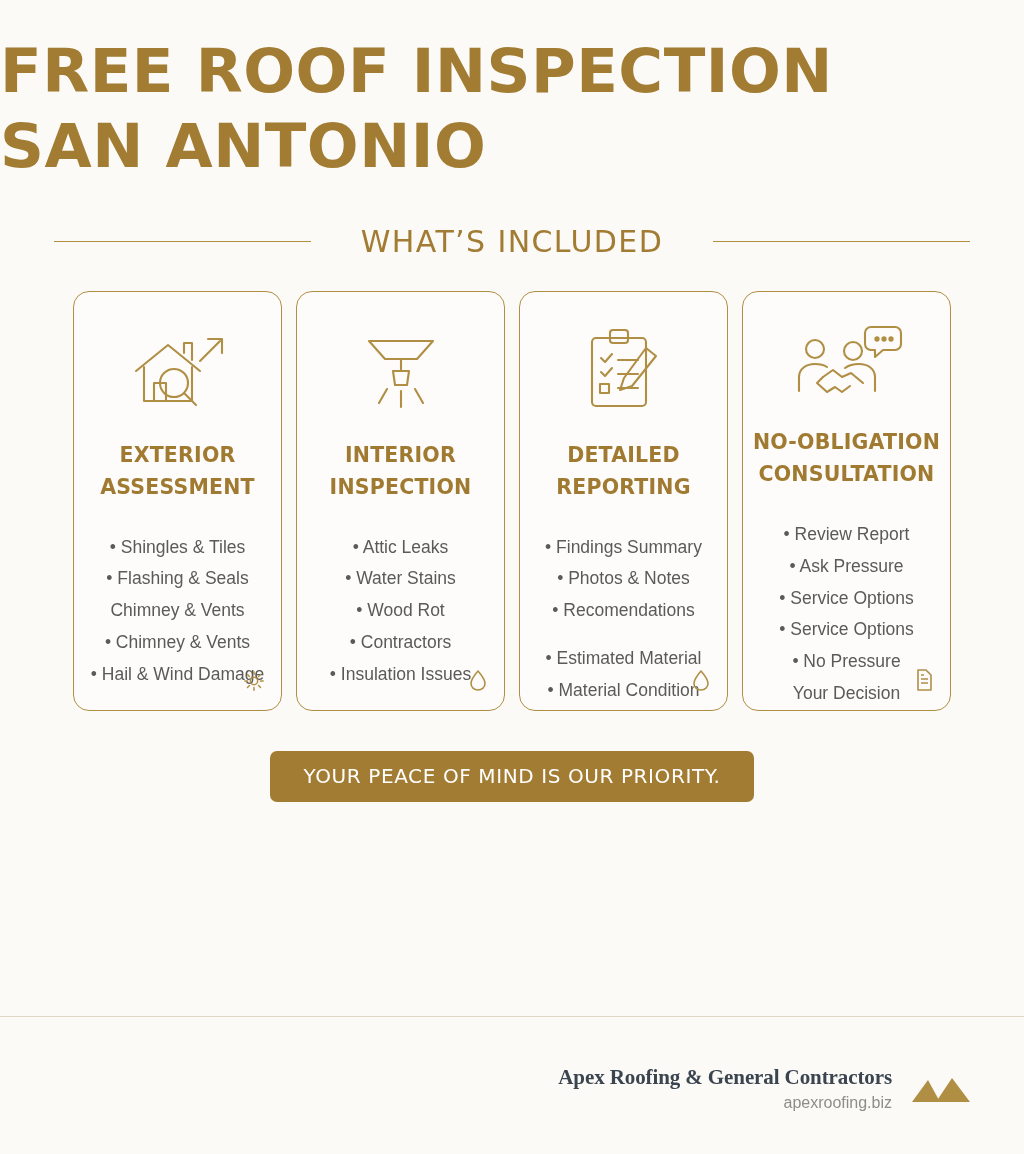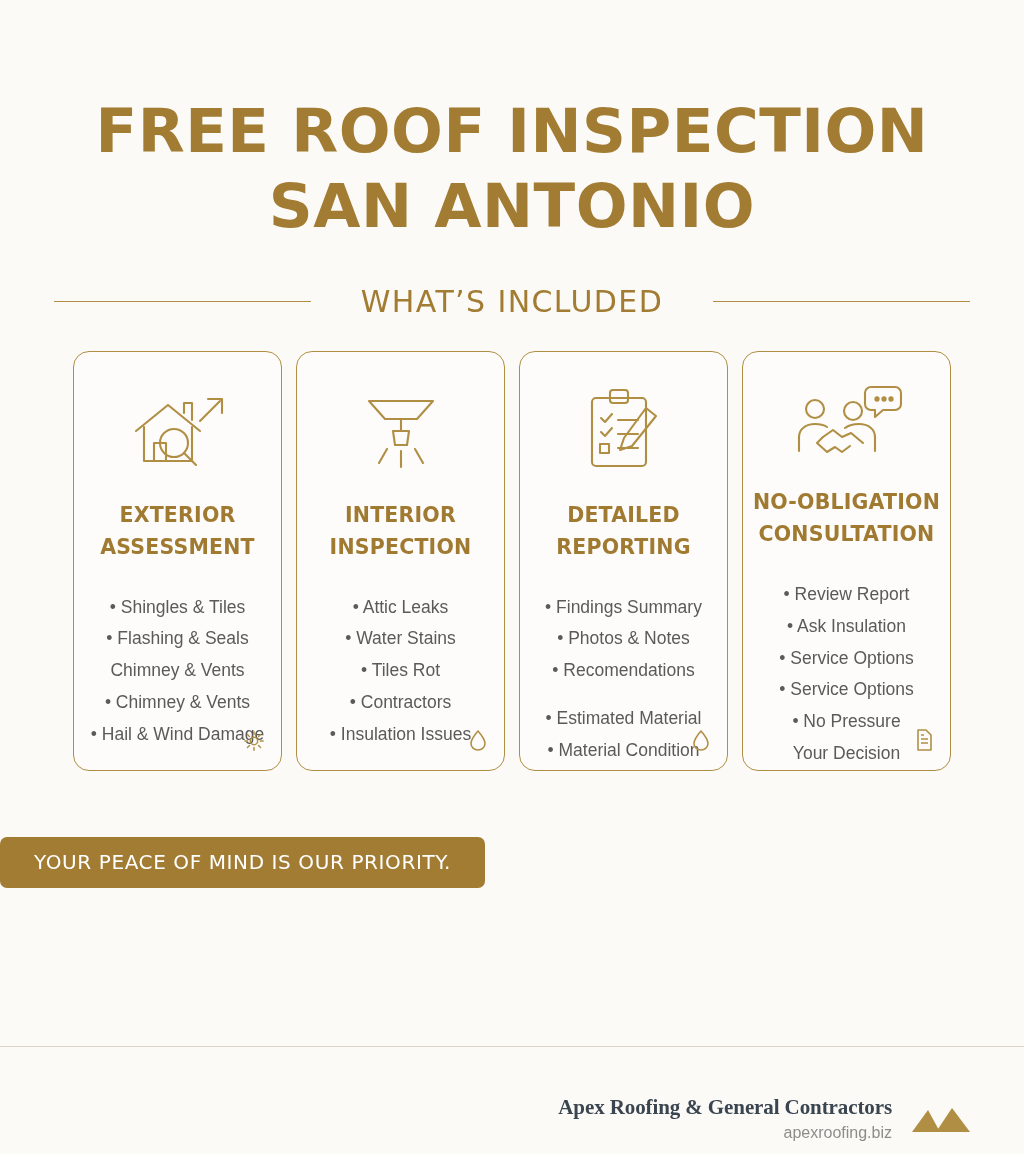--- a/index.html
+++ b/index.html
@@ -19,23 +19,22 @@
   .page {
     width: 1024px;
     height: 1154px;
     position: relative;
     box-sizing: border-box;
     background: #fbfaf7;
   }
 
   
   .headline {
-    text-align: center;
-    padding-top: 70px;
-    margin-top: 30px;
+    text-align: left;
+    padding-top: 40px;
   }
   .headline .line1,
   .headline .line2 {
     font-family: "DejaVu Sans", sans-serif;
     font-weight: bold;
     letter-spacing: 0.5px;
     color: #a27c32;
     line-height: 1.0;
   }
   .headline .line1 {
@@ -130,22 +129,22 @@
   .card-corner {
     position: absolute;
     right: 16px;
     bottom: 14px;
     color: #b08f45;
   }
 
   
   .banner-wrap {
     display: flex;
-    justify-content: flex-start;
-    margin-top: 66px;
+    justify-content: center;
+    margin-top: 40px;
   }
   .banner {
     background: #a27c32;
     color: #ffffff;
     font-family: "DejaVu Sans", sans-serif;
     font-size: 20px;
     letter-spacing: 0.6px;
     padding: 13px 34px 14px 34px;
     border-radius: 7px;
     white-space: nowrap;
@@ -250,21 +249,21 @@
           <path d="M42 62 L34 76"></path>
           <path d="M56 64 L56 80"></path>
           <path d="M70 62 L78 76"></path>
         </svg>
       </div>
       <div class="card-title">INTERIOR
 INSPECTION</div>
       <ul class="card-list">
         <li>• Attic Leaks</li>
         <li>• Water Stains</li>
-        <li>• Tiles Rot</li>
+        <li>• Wood Rot</li>
         <li>• Contractors</li>
         <li>• Insulation Issues</li>
       </ul>
       <div class="card-corner">
         <svg width="20" height="24" viewBox="0 0 20 24" fill="none" stroke="#b08f45" stroke-width="1.6" stroke-linejoin="round">
           <path d="M10 3 C10 3 3 11 3 15.5 C3 19.1 6.1 22 10 22 C13.9 22 17 19.1 17 15.5 C17 11 10 3 10 3 Z"></path>
         </svg>
       </div>
     </div>
 
@@ -311,21 +310,21 @@
           <path d="M84 6 h24 a6 6 0 0 1 6 6 v11 a6 6 0 0 1 -6 6 h-12 l-8 7 v-7 h-4 a6 6 0 0 1 -6 -6 v-11 a6 6 0 0 1 6 -6 z"></path>
           <circle cx="90" cy="18" r="1.6" fill="#b08f45"></circle>
           <circle cx="97" cy="18" r="1.6" fill="#b08f45"></circle>
           <circle cx="104" cy="18" r="1.6" fill="#b08f45"></circle>
         </svg>
       </div>
       <div class="card-title">NO-OBLIGATION
 CONSULTATION</div>
       <ul class="card-list">
         <li>• Review Report</li>
-        <li>• Ask Insulation</li>
+        <li>• Ask Pressure</li>
         <li>• Service Options</li>
         <li>• Service Options</li>
         <li>• No Pressure</li>
         <li>Your Decision</li>
       </ul>
       <div class="card-corner">
         <svg width="20" height="24" viewBox="0 0 20 24" fill="none" stroke="#b08f45" stroke-width="1.6" stroke-linejoin="round">
           <path d="M4 2 h8 l5 5 v15 h-13 z"></path>
           <path d="M7 11 h7M7 15 h7M7 7 h3"></path>
         </svg>

